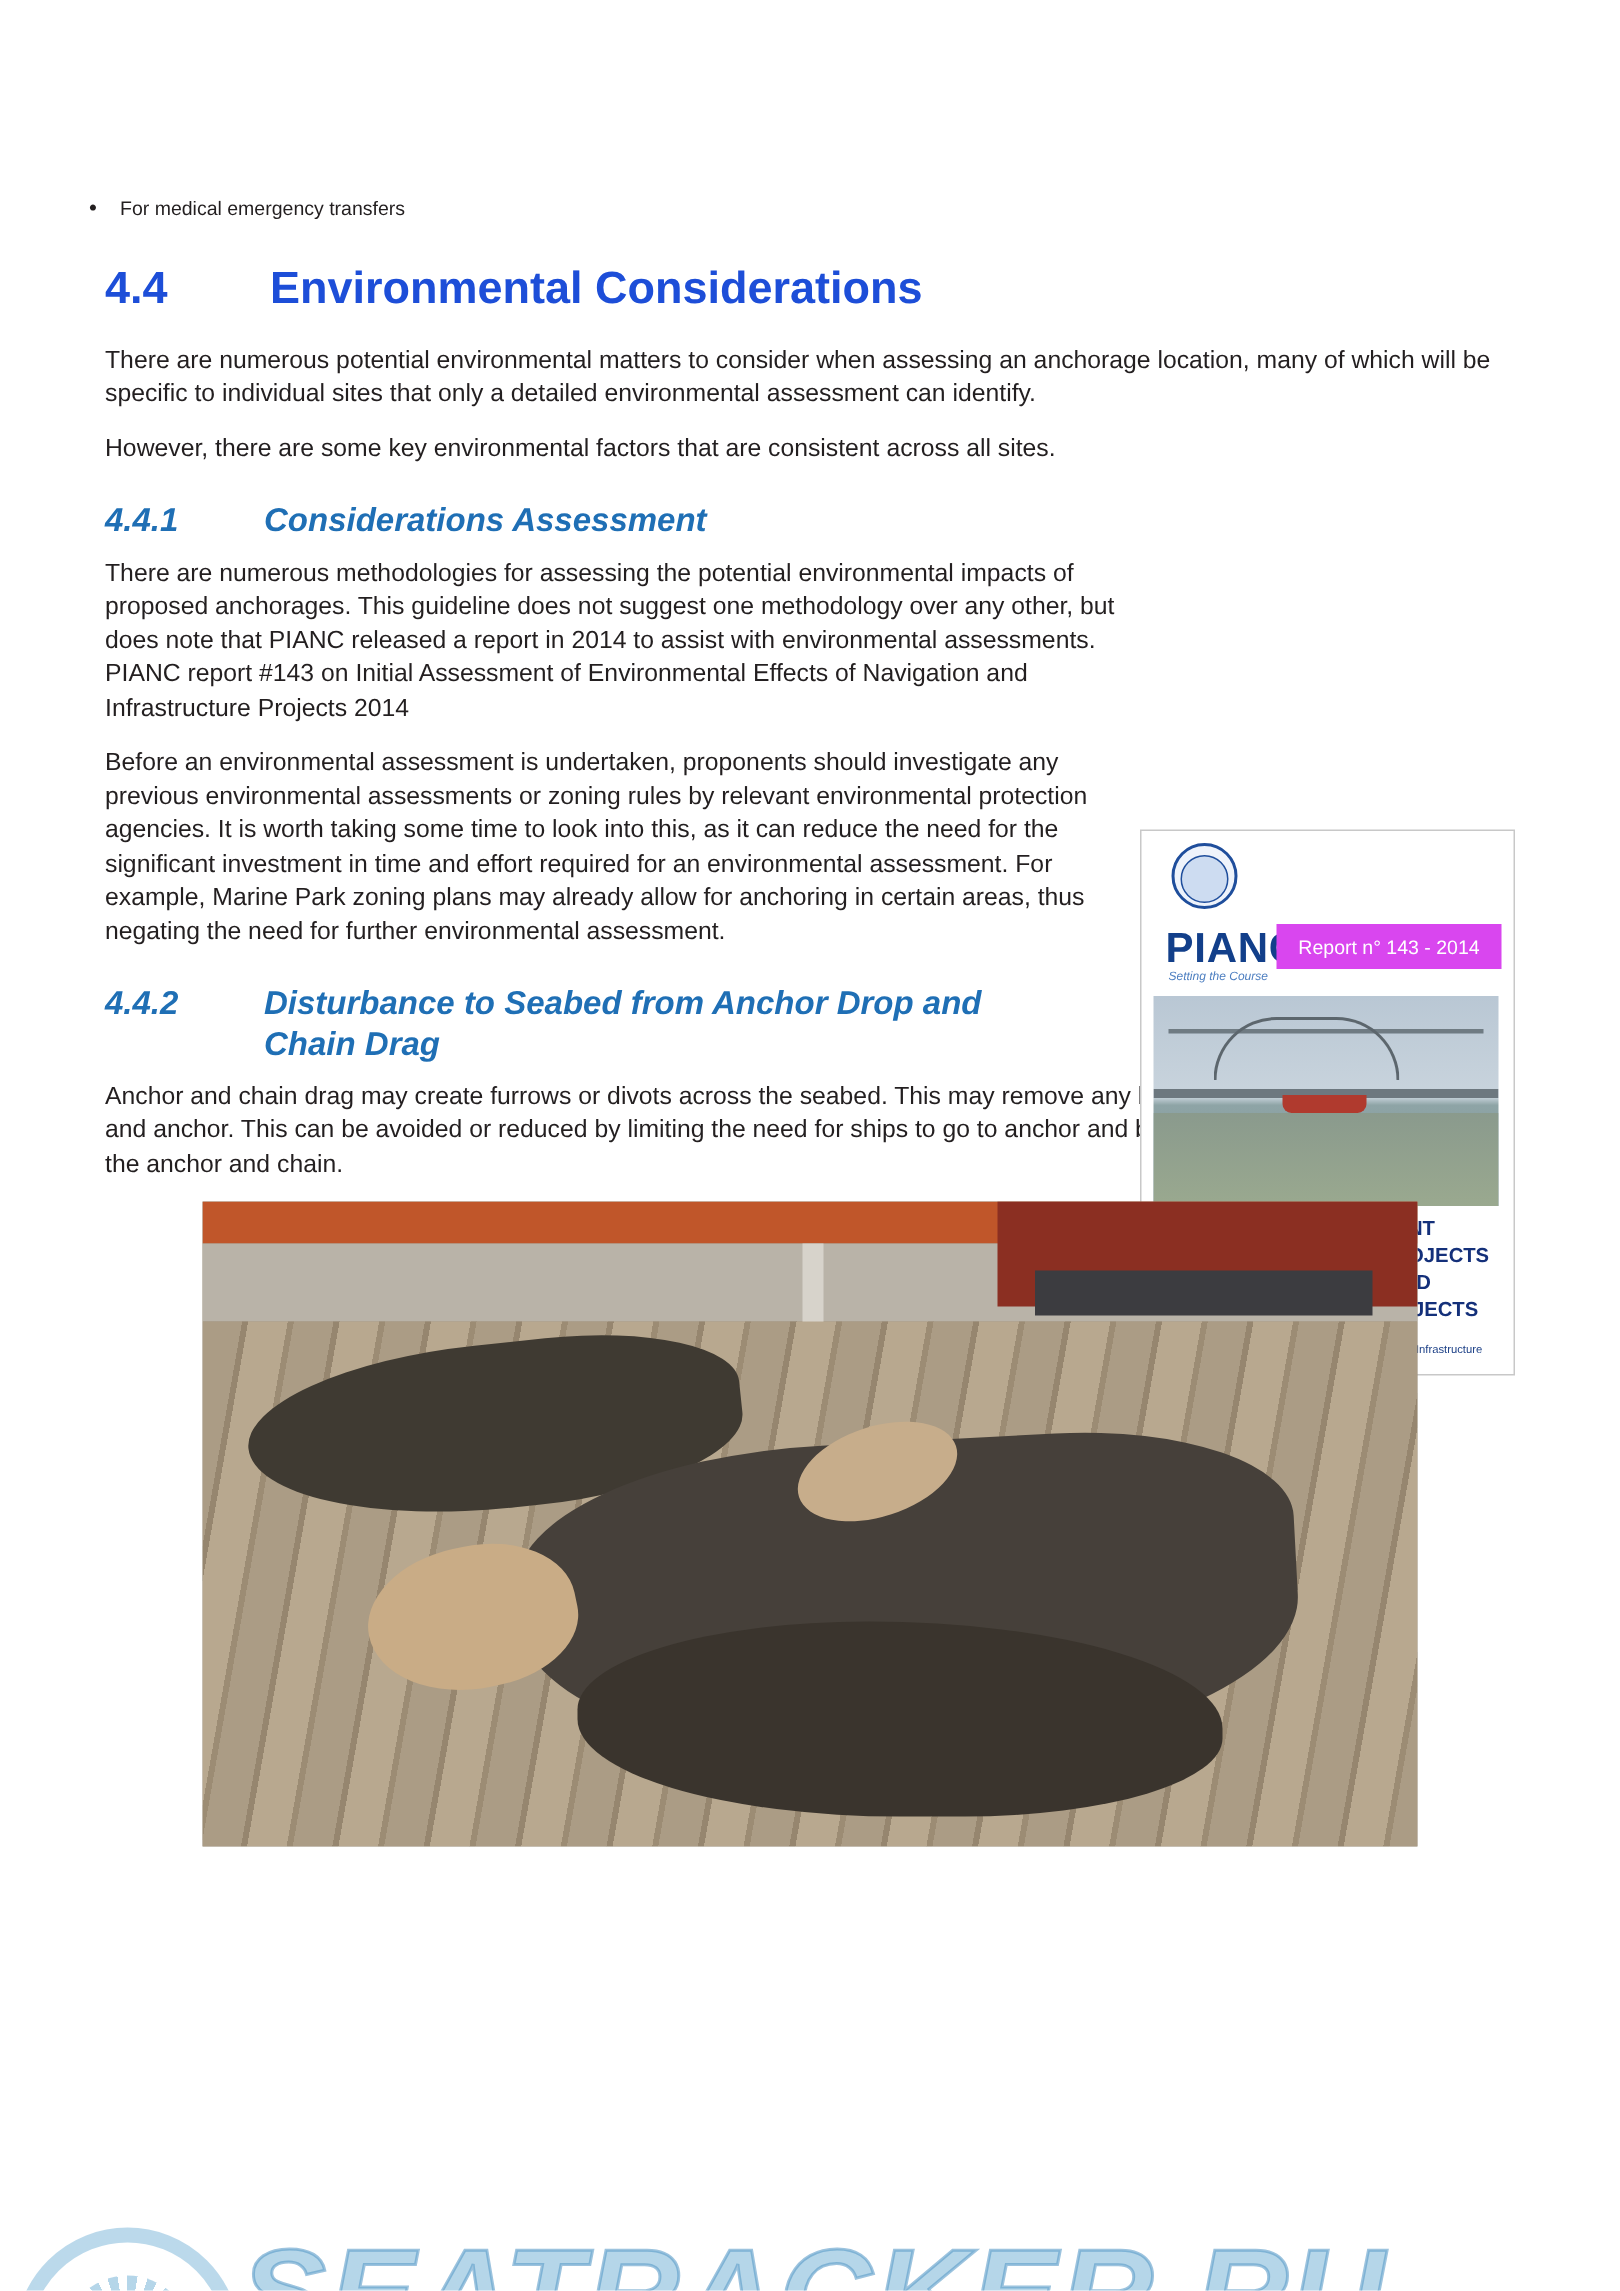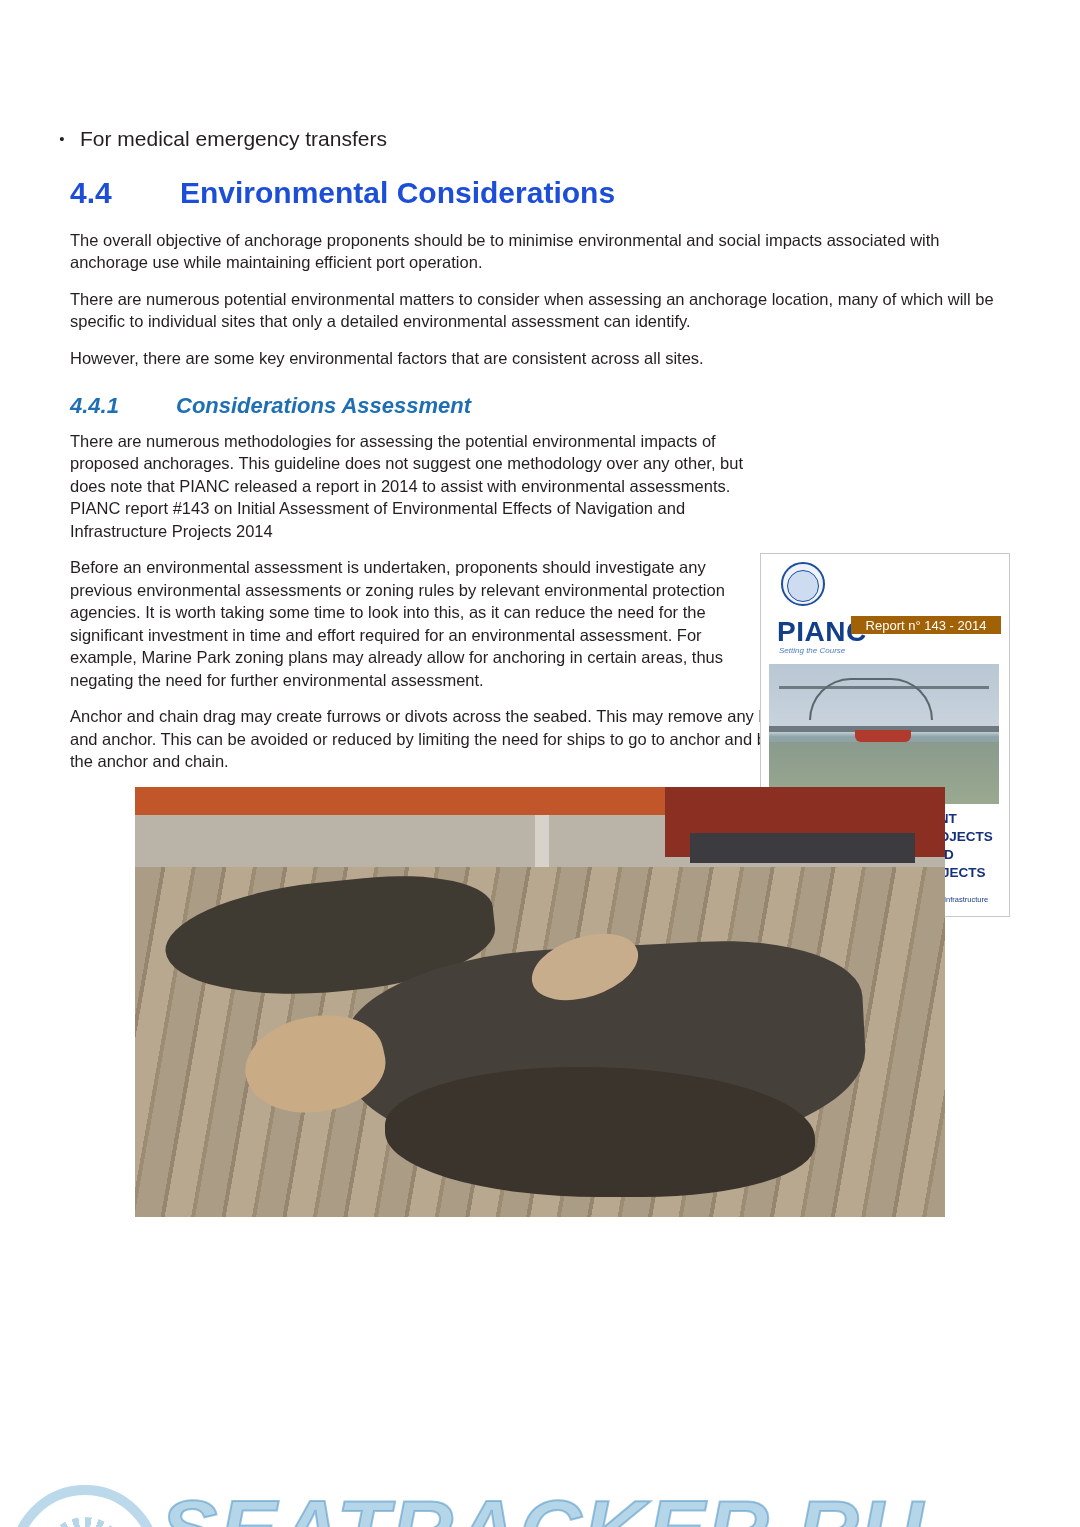--- a/index.html
+++ b/index.html
@@ -32,21 +32,21 @@
   .bullet-dot {
     width: 20px;
     text-align: center;
     font-size: 15px;
     line-height: 22px;
     color: #231f20;
     flex: 0 0 auto;
     margin-left: -18px;
   }
   .bullet-text {
-    font-size: 21px;
+    font-size: 13px;
     line-height: 22px;
     padding-left: 8px;
   }
   
   h1.sec {
     font-size: 30px;
     color: #1d4ed8;
     font-weight: bold;
     margin: 26px 0 18px 0;
     display: flex;
@@ -120,22 +120,22 @@
     top: 92px;
     color: #4c7ec0;
     font-size: 8px;
     font-style: italic;
   }
   .pianc .reportbar {
     position: absolute;
     right: 8px;
     top: 62px;
     width: 150px;
-    height: 18px;
-    background: #a16207;
+    height: 30px;
+    background: #d946ef;
     color: #ffffff;
     font-size: 13px;
     display: flex;
     align-items: center;
     justify-content: center;
   }
   .pianc .photo {
     position: absolute;
     left: 8px;
     top: 110px;
@@ -311,21 +311,20 @@
   <div class="bullet-row">
     <span class="bullet-dot">•</span>
     <span class="bullet-text">For medical emergency transfers</span>
   </div>
 
   <h1 class="sec">
     <span class="num">4.4</span>
     <span class="txt">Environmental Considerations</span>
   </h1>
 
-  <p class="body">The overall objective of anchorage proponents should be to minimise environmental and social impacts associated with anchorage use while maintaining efficient port operation.</p>
   <p class="body">There are numerous potential environmental matters to consider when assessing an anchorage location, many of which will be specific to individual sites that only a detailed environmental assessment can identify.</p>
   <p class="body">However, there are some key environmental factors that are consistent across all sites.</p>
 
   <h2 class="sub">
     <span class="num">4.4.1</span>
     <span class="txt">Considerations Assessment</span>
   </h2>
 
   <p class="body narrow">There are numerous methodologies for assessing the potential environmental impacts of proposed anchorages. This guideline does not suggest one methodology over any other, but does note that PIANC released a report in 2014 to assist with environmental assessments. PIANC report #143 on Initial Assessment of Environmental Effects of Navigation and Infrastructure Projects 2014</p>
   <p class="body narrow">Before an environmental assessment is undertaken, proponents should investigate any previous environmental assessments or zoning rules by relevant environmental protection agencies. It is worth taking some time to look into this, as it can reduce the need for the significant investment in time and effort required for an environmental assessment. For example, Marine Park zoning plans may already allow for anchoring in certain areas, thus negating the need for further environmental assessment.</p>
@@ -349,20 +348,27 @@
     </div>
     <div class="title">
       <div>INITIAL ASSESSMENT</div>
       <div>OF ENVIRONMENTAL PROJECTS</div>
       <div>OF NAVIGATION AND</div>
       <div>INFRASTRUCTURE PROJECTS</div>
     </div>
     <div class="foot">The World Association for Waterborne Transport Infrastructure</div>
   </div>
 
+  <h2 class="sub">
+    <span class="num">4.4.2</span>
+    <span class="txt">
+      <span>Disturbance to Seabed from Anchor Drop and</span><br>
+      <span>Chain Drag</span>
+    </span>
+  </h2>
 
   <p class="body">Anchor and chain drag may create furrows or divots across the seabed. This may remove any biota in the pathway of the chain and anchor. This can be avoided or reduced by limiting the need for ships to go to anchor and by minimising the area affected by the anchor and chain.</p>
 
   <div class="photo-main">
     <div class="topstrip"></div>
     <div class="concrete"></div>
     <div class="machine"></div>
     <div class="machine2"></div>
     <div class="pole"></div>
     <div class="deckwood"></div>

